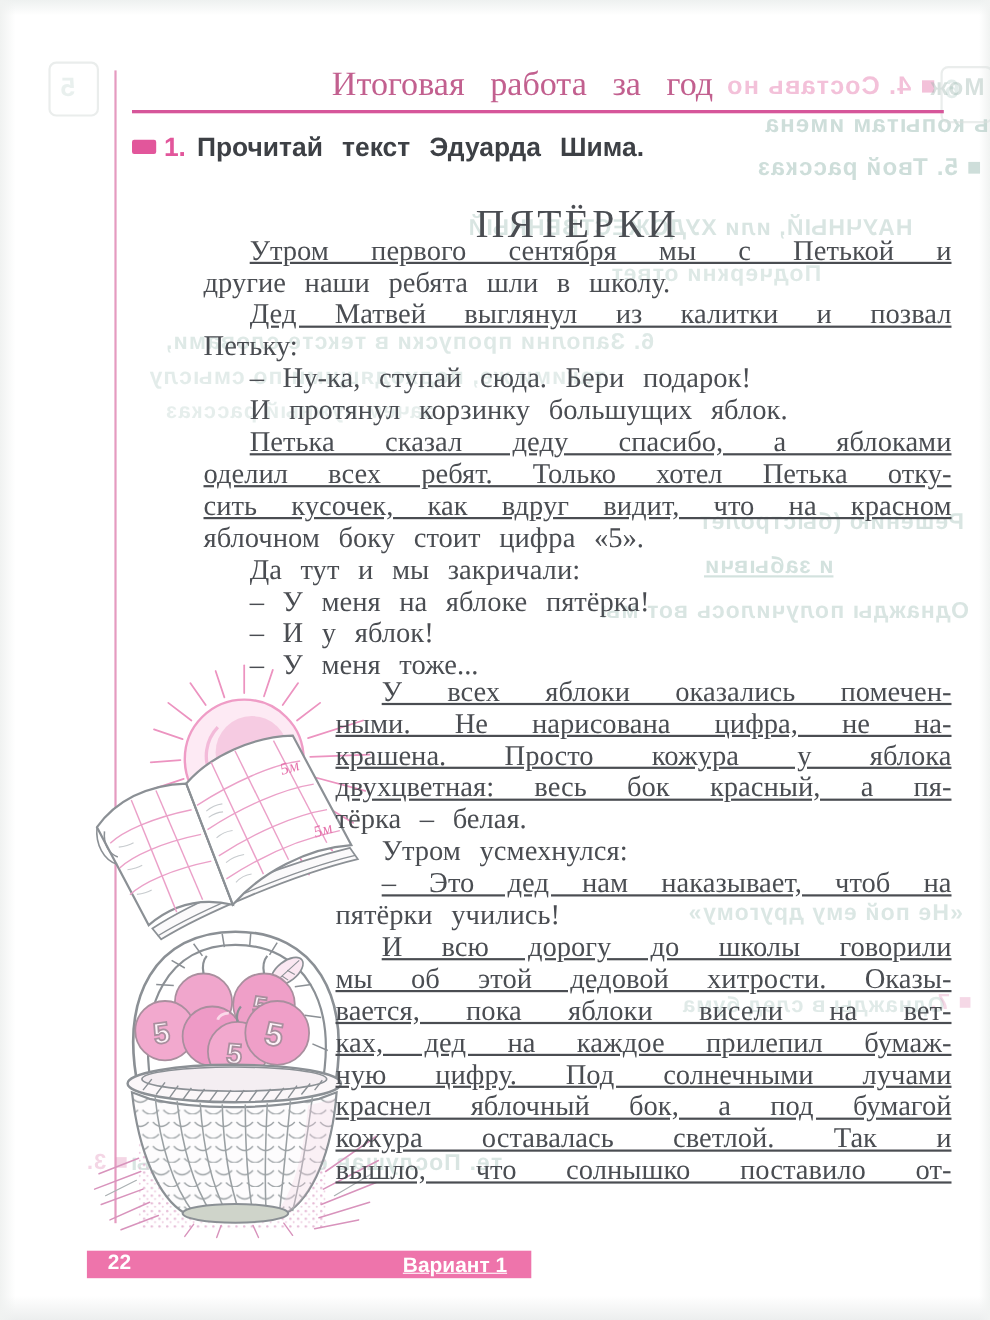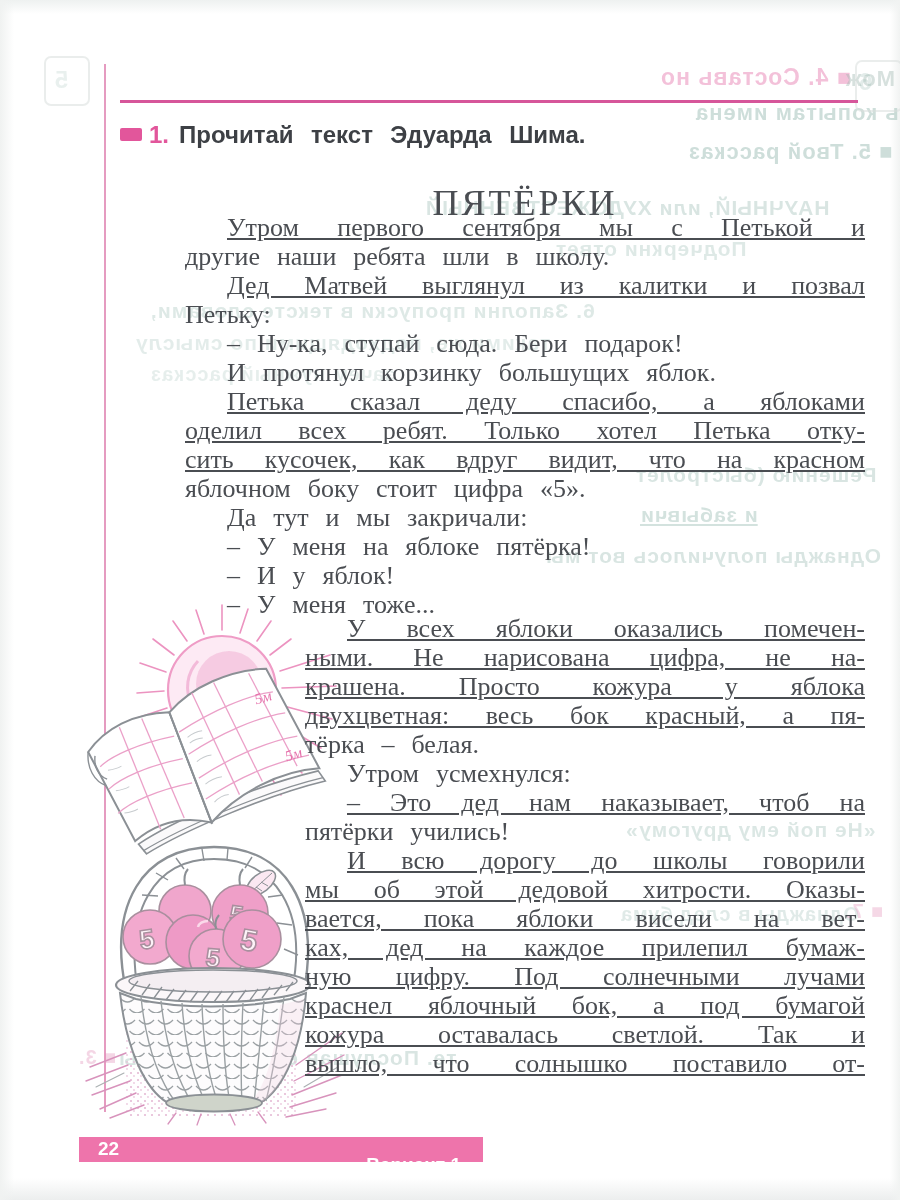--- a/index.html
+++ b/index.html
@@ -47,21 +47,21 @@
   .block2{left:305px;top:614px;width:560px;}
   .line{height:29px;line-height:29px;white-space:nowrap;}
   .line.just{white-space:normal;text-align:justify;text-align-last:justify;text-decoration:underline;}
   .line.ind{text-indent:42px;}
 
   .illo{position:absolute;left:80px;top:595px;width:265px;height:535px;}
 
   .footer-bar{position:absolute;left:79px;top:1137px;width:404px;height:25px;background:var(--bar-pink);
               font-family:"Liberation Sans",sans-serif;color:#fff;font-weight:700;font-size:19px;}
   .page-num{position:absolute;left:19px;top:1px;}
-  .variant{position:absolute;right:22px;top:17px;text-decoration:underline;}
+  .variant{position:absolute;right:22px;top:3px;text-decoration:underline;}
 </style>
 </head>
 <body>
 
 <div class="page">
   <div class="edge edge-top"></div>
   <div class="edge edge-bottom"></div>
   <div class="edge edge-left"></div>
   <div class="edge edge-right"></div>
 
@@ -84,20 +84,21 @@
       <span class="bt" style="left: 620px; top: 903px; font-size: 20px; color: rgb(147, 183, 174); opacity: 0.28; font-weight: 700;">Однажды в след бума</span>
       <span class="bt" style="left: 845px; top: 900px; font-size: 20px; color: rgb(229, 155, 192); opacity: 0.38; font-weight: 700;">■ 7.</span>
       <span class="bt" style="left: 78px; top: 1046px; font-size: 20px; color: rgb(229, 155, 192); opacity: 0.4; font-weight: 700;">■ 3.</span>
       <span class="bt" style="left: 118px; top: 1046px; font-size: 21px; color: rgb(147, 183, 174); opacity: 0.35; font-weight: 700;">те. Послушав его (её), которы</span>
     </div>
   <div class="bt-box bt-box-left"></div>
   <div class="bt-box bt-box-right"></div>
 
   <div class="margin-line"></div>
 
+  <h1 class="header-title">Итоговая работа за год</h1>
   <div class="header-rule"></div>
 
   <div class="task-row">
     <span class="task-bullet"></span><span class="task-number">1.</span><span class="task-text">Прочитай текст Эдуарда Шима.</span>
   </div>
 
   <h2 class="story-title">ПЯТЁРКИ</h2>
 
   <div class="text-block block1" id="block1">
       <div class="line ind just">Утром первого сентября мы с Петькой и</div>

